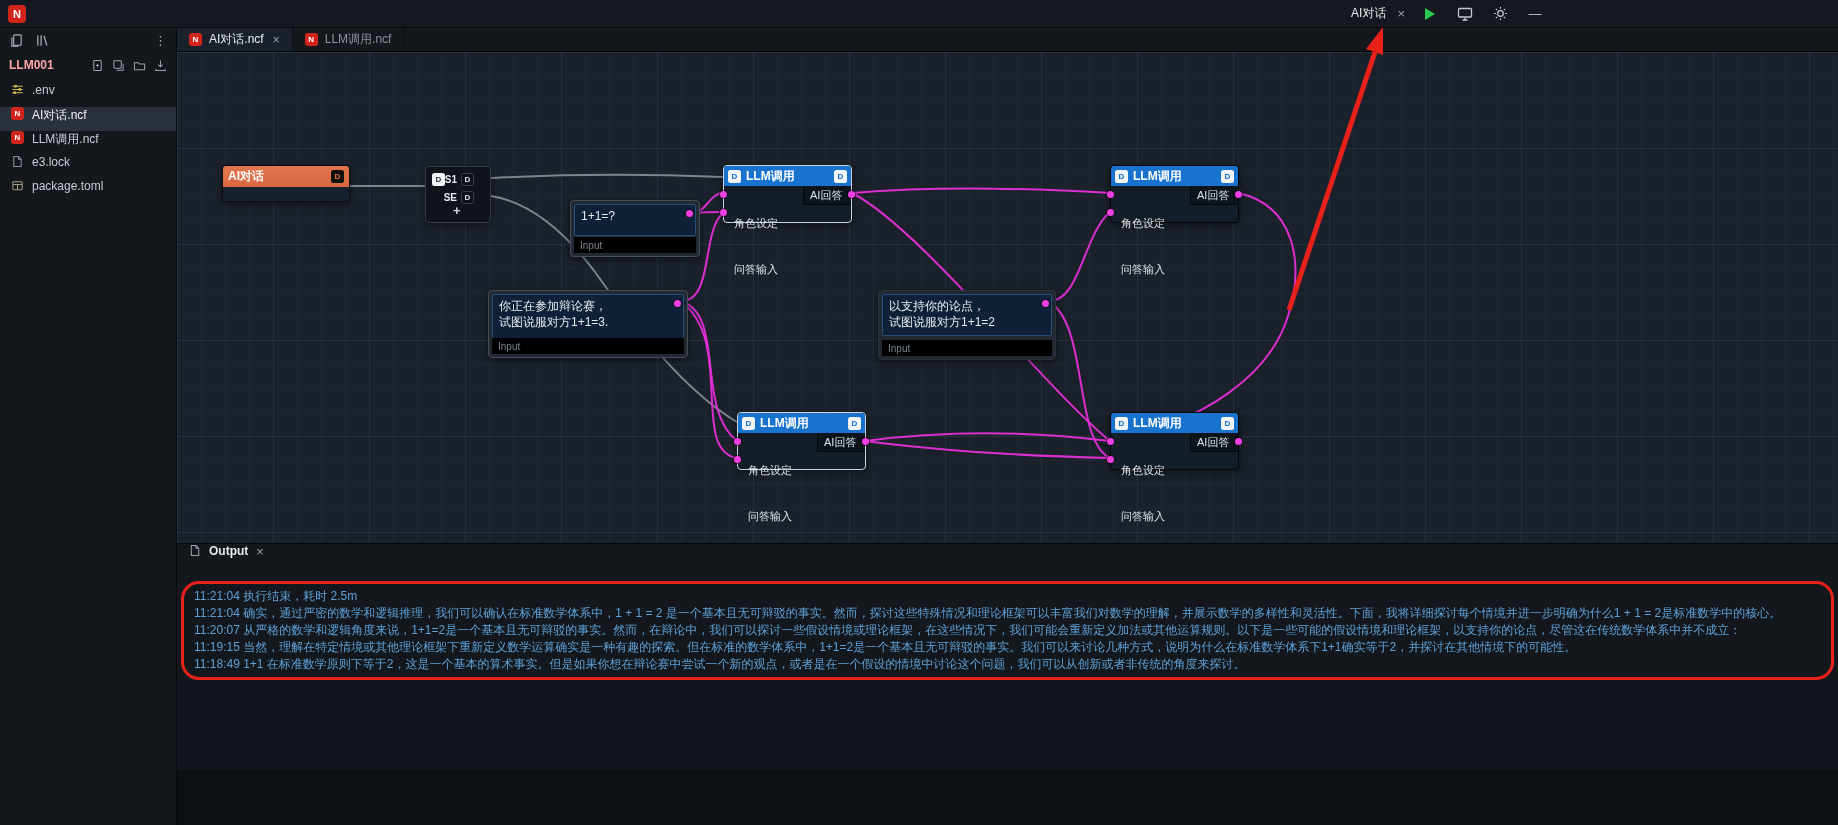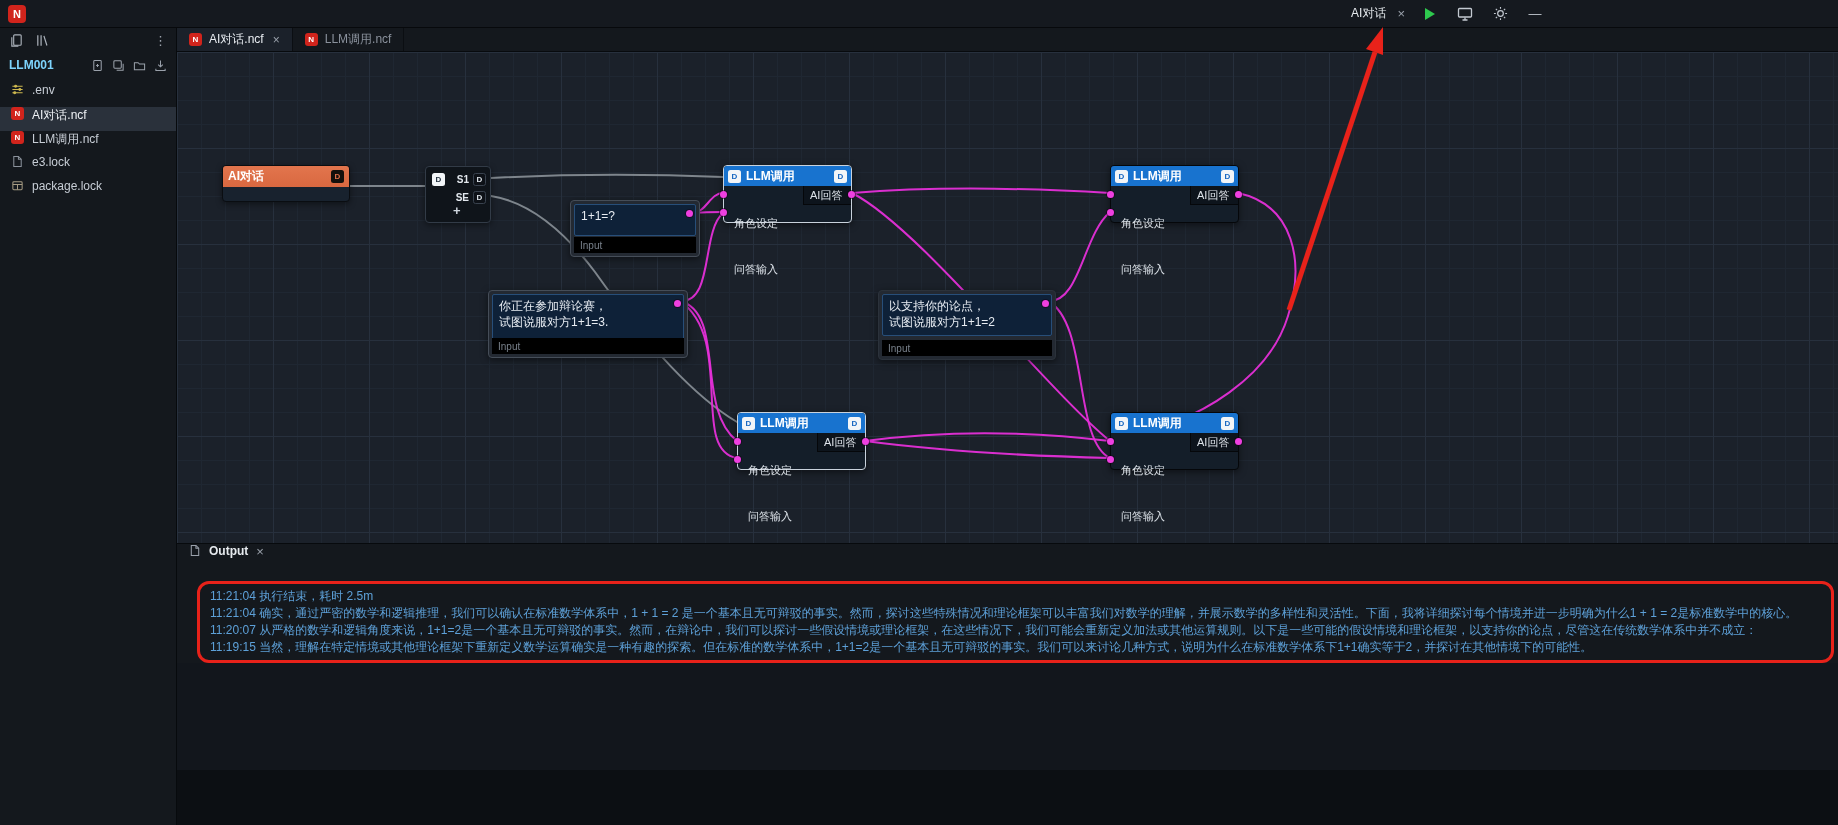--- a/index.html
+++ b/index.html
@@ -15,21 +15,21 @@
   .tb-btn { background:none; border:none; display:flex; align-items:center; justify-content:center; width:20px; height:20px; cursor:pointer; color:#c3c9d1; font-size:13px; }
   .play-tri { width:0; height:0; border-left:10px solid #2ec94e; border-top:6px solid transparent; border-bottom:6px solid transparent; }
 
   
   .body-row { display:flex; height:797px; }
   .sidebar { width:177px; background:#14181d; border-right:1px solid #070a0d; flex:none; }
   .side-toolbar { height:24px; display:flex; align-items:center; gap:11px; padding:0 9px; }
   .st-spacer { flex:1; }
   .more-glyph { color:#9aa1ab; font-size:13px; cursor:pointer; }
   .project-row { height:26px; display:flex; align-items:center; padding:0 9px; }
-  .project-name { font-size:12px; font-weight:bold; color:#7dd3fc; flex:1; }
+  .project-name { font-size:12px; font-weight:bold; color:#fca5a5; flex:1; }
   .proj-icons { display:flex; gap:8px; align-items:center; }
   .file-list { padding-top:5px; }
   .file-row { height:24px; display:flex; gap:8px; padding:0 11px; font-size:12px; color:#c7cdd5; cursor:pointer; }
   .file-row.selected { background:#2a313b; color:#eef1f5; }
   .ncf-ico { width:13px; height:13px; border-radius:3px; background:#d1241c; color:#fff; font-size:8px; font-weight:bold; display:flex; align-items:center; justify-content:center; flex:none; }
 
   .editor-col { flex:1; display:flex; flex-direction:column; min-width:0; }
   .tabbar { height:24px; background:#14181d; display:flex; align-items:stretch; border-bottom:1px solid #070a0d; }
   .tab { display:flex; align-items:center; gap:7px; padding:0 12px; font-size:12px; color:#8a919c; cursor:pointer; border-right:1px solid #0b0e12; }
   .tab.active { background:#1b212a; color:#e8ecf1; }
@@ -55,41 +55,41 @@
   .badge.lightd { background:#f2f5f8; color:#22303e; }
   .badge.darko  { background:#14100c; color:#e0714a; }
   .badge.darks  { background:#0d1117; color:#dfe5ea; border:1px solid #39424e; }
 
   .ai-node { width:128px; height:37px; border:1px solid #0a0d11; background:#18222e; box-shadow:0 2px 6px rgba(0,0,0,.45); }
   .ai-head { height:21px; background:linear-gradient(#e2754d,#d96840); border-radius:3px 3px 0 0; display:flex; align-items:center; padding:0 5px; gap:4px; }
   .ai-title { flex:1; color:#fff; font-weight:bold; font-size:12px; }
 
   .split-node { width:66px; height:57px; background:#0f141a; border:1px solid #323b47; box-shadow:0 2px 6px rgba(0,0,0,.45); }
   .split-icon { position:absolute; left:6px; top:6px; }
-  .split-row { position:absolute; right:4px; display:flex; align-items:center; gap:4px; color:#e3e8ee; font-size:10px; font-weight:bold; }
+  .split-row { position:absolute; right:16px; display:flex; align-items:center; gap:4px; color:#e3e8ee; font-size:10px; font-weight:bold; }
   .split-add { position:absolute; left:27px; top:36px; color:#cfd6de; font-size:13px; font-weight:bold; }
 
   .llm { width:129px; height:58px; background:#141e29; border:1px solid #05070a; box-shadow:0 2px 7px rgba(0,0,0,.5); }
   .llm.sel { border-color:#c9d2dc; }
   .llm-head { height:20px; background:#1873cf; border-radius:3px 3px 0 0; display:flex; align-items:center; gap:5px; padding:0 4px; }
   .llm-title { flex:1; color:#fff; font-weight:bold; font-size:12px; }
   .llm-row { height:18px; display:flex; align-items:center; padding-left:10px; color:#dde3e9; font-size:11px;margin-top:28px; }
   .llm-out { position:absolute; right:0; top:20px; width:48px; height:19px; border-left:1px solid #05070a; border-bottom:1px solid #05070a; background:#0d141c; display:flex; align-items:center; padding-left:6px; font-size:11px; color:#dde3e9; }
 
   .input-node { background:#232932; border:1px solid #2b323b; padding:3px; box-shadow:0 2px 7px rgba(0,0,0,.5); }
   .input-node.lit { border-color:#454d58; }
   .input-text { background:#0e2138; border:1px solid #274e79; border-radius:2px; color:#e7ecf2; font-size:12px; padding:3px 6px; line-height:16px; cursor:text; }
   .input-footer { position:absolute; left:3px; right:3px; bottom:3px; height:16px; background:#000000; display:flex; align-items:center; padding:0 6px; font-size:10px; color:#79818b; }
 
   
   .output { flex:1; background:#14181d; display:flex; flex-direction:column; position:relative; border-top:1px solid #070a0d; min-height:0; }
   .output-header { height:27px; display:flex; align-items:flex-start; gap:8px; padding:0 12px; }
   .output-title { font-size:12px; font-weight:bold; color:#e6eaee; }
   .output-close { color:#9aa1ab; font-size:13px; cursor:pointer; }
-  .log-wrap { margin:10px 4px 0 20px; border:3px solid #e8221a; border-radius:12px; padding:4px 8px 4px 10px; overflow:hidden; flex:none; }
+  .log-wrap { margin:10px 4px 0 4px; border:3px solid #e8221a; border-radius:18px; padding:4px 8px 4px 10px; overflow:hidden; flex:none; }
   .log-line { font-size:12px; line-height:17px; color:#5da0d8; white-space:nowrap; overflow:hidden; }
   .out-fill { flex:1; background:#12161c; }
   .out-bottom { height:55px; background:#0c0f13; }
 
   .arrow-overlay { position:absolute; inset:0; pointer-events:none; z-index:60; }
   .ico { flex:none; cursor:pointer; }
 </style>
 </head>
 <body>
 
@@ -184,21 +184,21 @@
               <path d="M3 1.5h5l3 3V12.5H3z" fill="none" stroke="#8b929c" stroke-width="1.1"></path>
               <path d="M8 1.5v3h3" fill="none" stroke="#8b929c" stroke-width="1.1"></path>
             </svg>
           <span>e3.lock</span>
         </div>
         <div class="file-row">
           <svg class="ico" width="13" height="13" viewBox="0 0 14 14">
               <rect x="2" y="3" width="10" height="8.5" rx="1" fill="none" stroke="#a59a82" stroke-width="1.1"></rect>
               <path d="M2 6h10M7 6v5.5" stroke="#a59a82" stroke-width="1.1"></path>
             </svg>
-          <span>package.lock</span>
+          <span>package.toml</span>
         </div>
       </div>
     </aside>
 
     <div class="editor-col">
 
       <div class="tabbar">
         <div class="tab active">
           <span class="ncf-ico">N</span>
           <span>AI对话.ncf</span>
@@ -369,20 +369,21 @@
               <path d="M7 1.5v3h3" fill="none" stroke="#9aa1ab" stroke-width="1.1"></path>
             </svg>
           <span class="output-title">Output</span>
           <span class="output-close">×</span>
         </div>
         <div class="log-wrap">
           <div class="log-line">11:21:04 执行结束，耗时 2.5m</div>
           <div class="log-line">11:21:04 确实，通过严密的数学和逻辑推理，我们可以确认在标准数学体系中，1 + 1 = 2 是一个基本且无可辩驳的事实。然而，探讨这些特殊情况和理论框架可以丰富我们对数学的理解，并展示数学的多样性和灵活性。下面，我将详细探讨每个情境并进一步明确为什么1 + 1 = 2是标准数学中的核心。</div>
           <div class="log-line">11:20:07 从严格的数学和逻辑角度来说，1+1=2是一个基本且无可辩驳的事实。然而，在辩论中，我们可以探讨一些假设情境或理论框架，在这些情况下，我们可能会重新定义加法或其他运算规则。以下是一些可能的假设情境和理论框架，以支持你的论点，尽管这在传统数学体系中并不成立：</div>
           <div class="log-line">11:19:15 当然，理解在特定情境或其他理论框架下重新定义数学运算确实是一种有趣的探索。但在标准的数学体系中，1+1=2是一个基本且无可辩驳的事实。我们可以来讨论几种方式，说明为什么在标准数学体系下1+1确实等于2，并探讨在其他情境下的可能性。</div>
+          <div class="log-line">11:18:49 1+1 在标准数学原则下等于2，这是一个基本的算术事实。但是如果你想在辩论赛中尝试一个新的观点，或者是在一个假设的情境中讨论这个问题，我们可以从创新或者非传统的角度来探讨。</div>
         </div>
         <div class="out-fill"></div>
         <div class="out-bottom"></div>
       </div>
     </div>
   </div>
 
   <svg class="arrow-overlay" width="1838" height="825" viewBox="0 0 1838 825">
     <line x1="1289" y1="310" x2="1375" y2="52" stroke="#e8221a" stroke-width="5"></line>
     <polygon points="1383,27 1383,55 1366,49" fill="#e8221a"></polygon>

